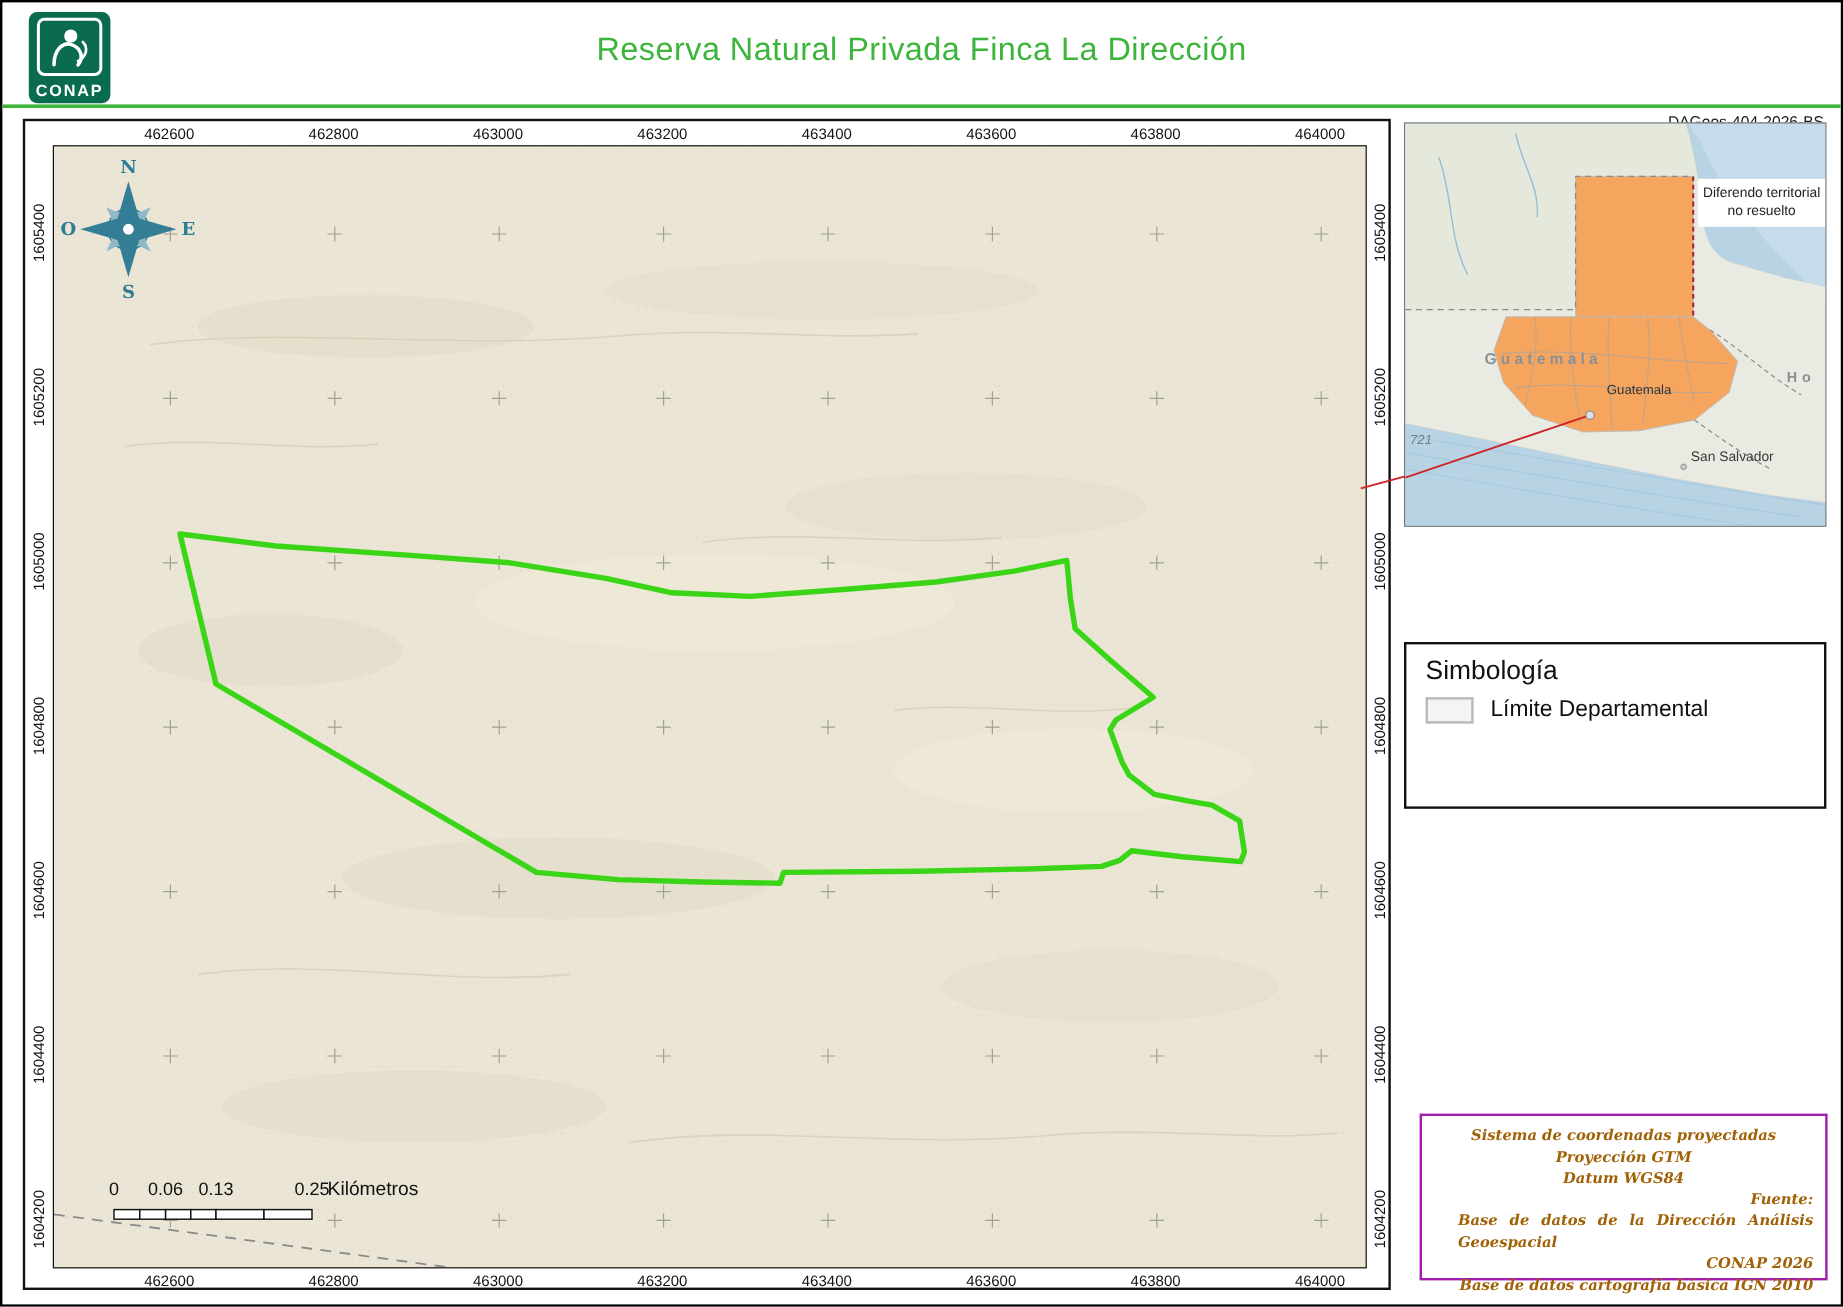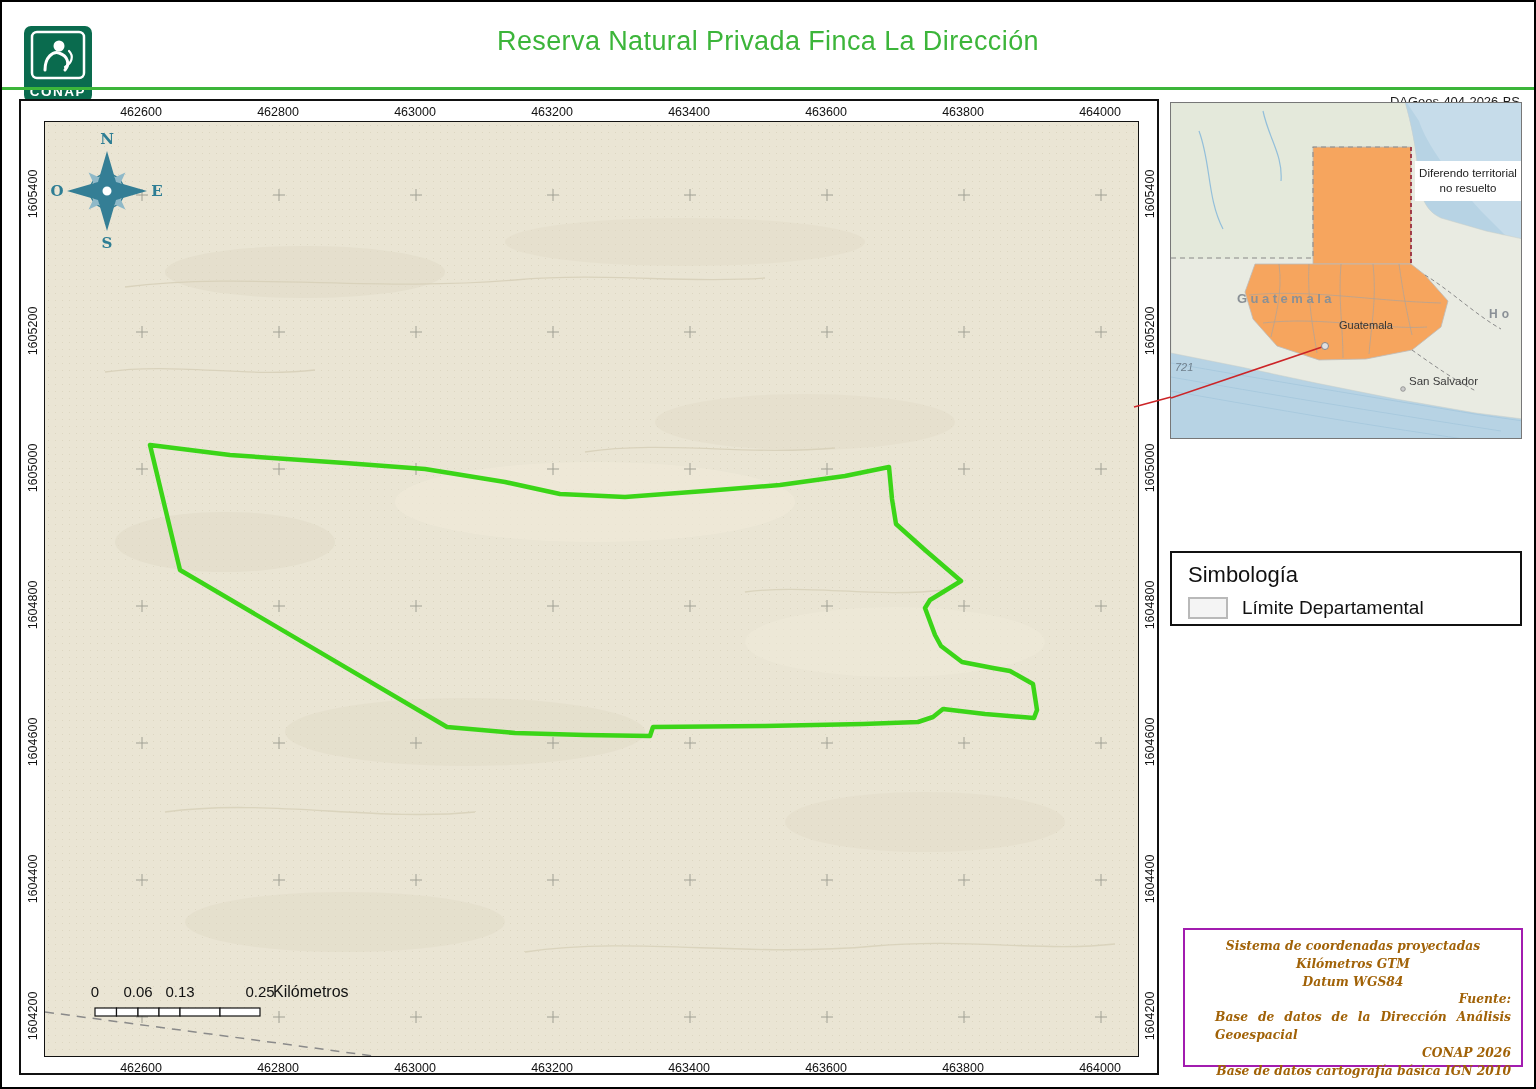--- a/index.html
+++ b/index.html
@@ -1,20 +1,20 @@
 <!DOCTYPE html>
 <html><head>
 <meta charset="utf-8">
 <style>
   html,body{margin:0;padding:0;background:#fff;}
   .page{position:relative;width:1536px;height:1089px;background:#fff;border:2px solid #000;
         box-sizing:border-box;font-family:"Liberation Sans",sans-serif;overflow:hidden;}
 
   
-  .logo{position:absolute;left:22px;top:8px;width:68px;height:76px;background:#0a6b4e;border-radius:7px;margin-top:16px;}
+  .logo{position:absolute;left:22px;top:8px;width:68px;height:76px;background:#0a6b4e;border-radius:7px;}
   .page-title{position:absolute;left:0;top:24px;width:100%;text-align:center;font-size:27px;
               color:#3cb53a;font-weight:500;letter-spacing:.4px;}
   .header-rule{position:absolute;left:0;top:85px;width:100%;height:3px;background:#3cb53a;}
   .doc-id{position:absolute;right:14px;top:92px;font-size:13px;color:#1a1a1a;}
 
   
   .map-frame{position:absolute;left:17px;top:97px;width:1140px;height:976px;border:2px solid #111;
              box-sizing:border-box;background:#fff;}
   .coord-label{position:absolute;font-size:12.5px;color:#111;transform:translate(-50%,-50%);white-space:nowrap;}
   .coord-label.vert{transform:translate(-50%,-50%) rotate(-90deg);}
@@ -31,32 +31,32 @@
 
   .scalebar{position:absolute;left:35px;top:861px;width:420px;height:46px;}
   .scalebar .num{position:absolute;top:0;transform:translateX(-50%);font-size:15px;color:#111;}
   .scalebar .unit{position:absolute;left:193px;top:0;font-size:16px;color:#111;}
   .scalebar svg{position:absolute;left:0;top:22px;}
 
   
   .inset{position:absolute;left:1168px;top:100px;width:352px;height:337px;border:1px solid #777;
          box-sizing:border-box;overflow:hidden;background:#b7d3e4;}
   .inset .lbl{position:absolute;white-space:nowrap;}
-  .diferendo-box{position:absolute;left:244px;top:58px;width:102px;background:#fff;font-size:11.5px;
+  .diferendo-box{position:absolute;left:244px;top:46px;width:102px;background:#fff;font-size:11.5px;
                  text-align:center;padding:5px 2px;color:#222;line-height:1.3;white-space:normal;}
   .guat-country{left:66px;top:188px;font-size:13px;font-weight:bold;letter-spacing:3.5px;color:#8a9096;}
   .guat-city{left:168px;top:216px;font-size:11px;color:#333;}
   .san-salvador{left:238px;top:272px;font-size:11.5px;color:#3a3a3a;}
   .ho-label{left:318px;top:204px;font-size:12px;font-weight:bold;letter-spacing:4px;color:#8a9096;}
   .inset-721{left:4px;top:258px;font-size:11px;font-style:italic;color:#6f7f8c;}
   .leader-svg{position:absolute;left:1128px;top:383px;pointer-events:none;}
 
   
-  .legend{position:absolute;left:1168px;top:533px;width:352px;height:75px;border:2px solid #111;
-          box-sizing:border-box;background:#fff;padding:9px 16px;margin-top:16px;}
+  .legend{position:absolute;left:1168px;top:533px;width:352px;height:139px;border:2px solid #111;
+          box-sizing:border-box;background:#fff;padding:9px 16px;}
   .legend-title{font-size:22px;color:#111;margin-bottom:9px;}
   .legend-item{display:flex;align-items:center;gap:14px;margin-bottom:8px;}
   .swatch{width:40px;height:22px;box-sizing:border-box;background:#fff;flex:0 0 auto;}
   .swatch.gray{border:2px solid #b9b9b9;background:#f4f4f4;}
   .swatch.green{border:4px solid #3bd518;}
   .legend-item-label{font-size:19px;color:#111;}
 
   
   .info-box{position:absolute;left:1181px;top:926px;width:340px;height:139px;border:2px solid #a21caf;
             box-sizing:border-box;background:#fff;padding:7px 10px;
@@ -245,21 +245,21 @@
   <div class="legend">
     <div class="legend-title">Simbología</div>
     <div class="legend-item">
       <span class="swatch gray"></span>
       <span class="legend-item-label">Límite Departamental</span>
     </div>
   </div>
 
   <div class="info-box">
     <div class="info-center">Sistema de coordenadas proyectadas</div>
-    <div class="info-center">Kilómetros GTM</div>
+    <div class="info-center">Proyección GTM</div>
     <div class="info-center">Datum WGS84</div>
     <div class="info-left">Fuente:</div>
     <div class="info-left justify-full">Base de datos de la Dirección Análisis Geoespacial</div>
     <div class="info-left">CONAP 2026</div>
     <div class="info-left">Base de datos cartografía básica IGN 2010</div>
   </div>
 
 </div>
 
 </body></html>

